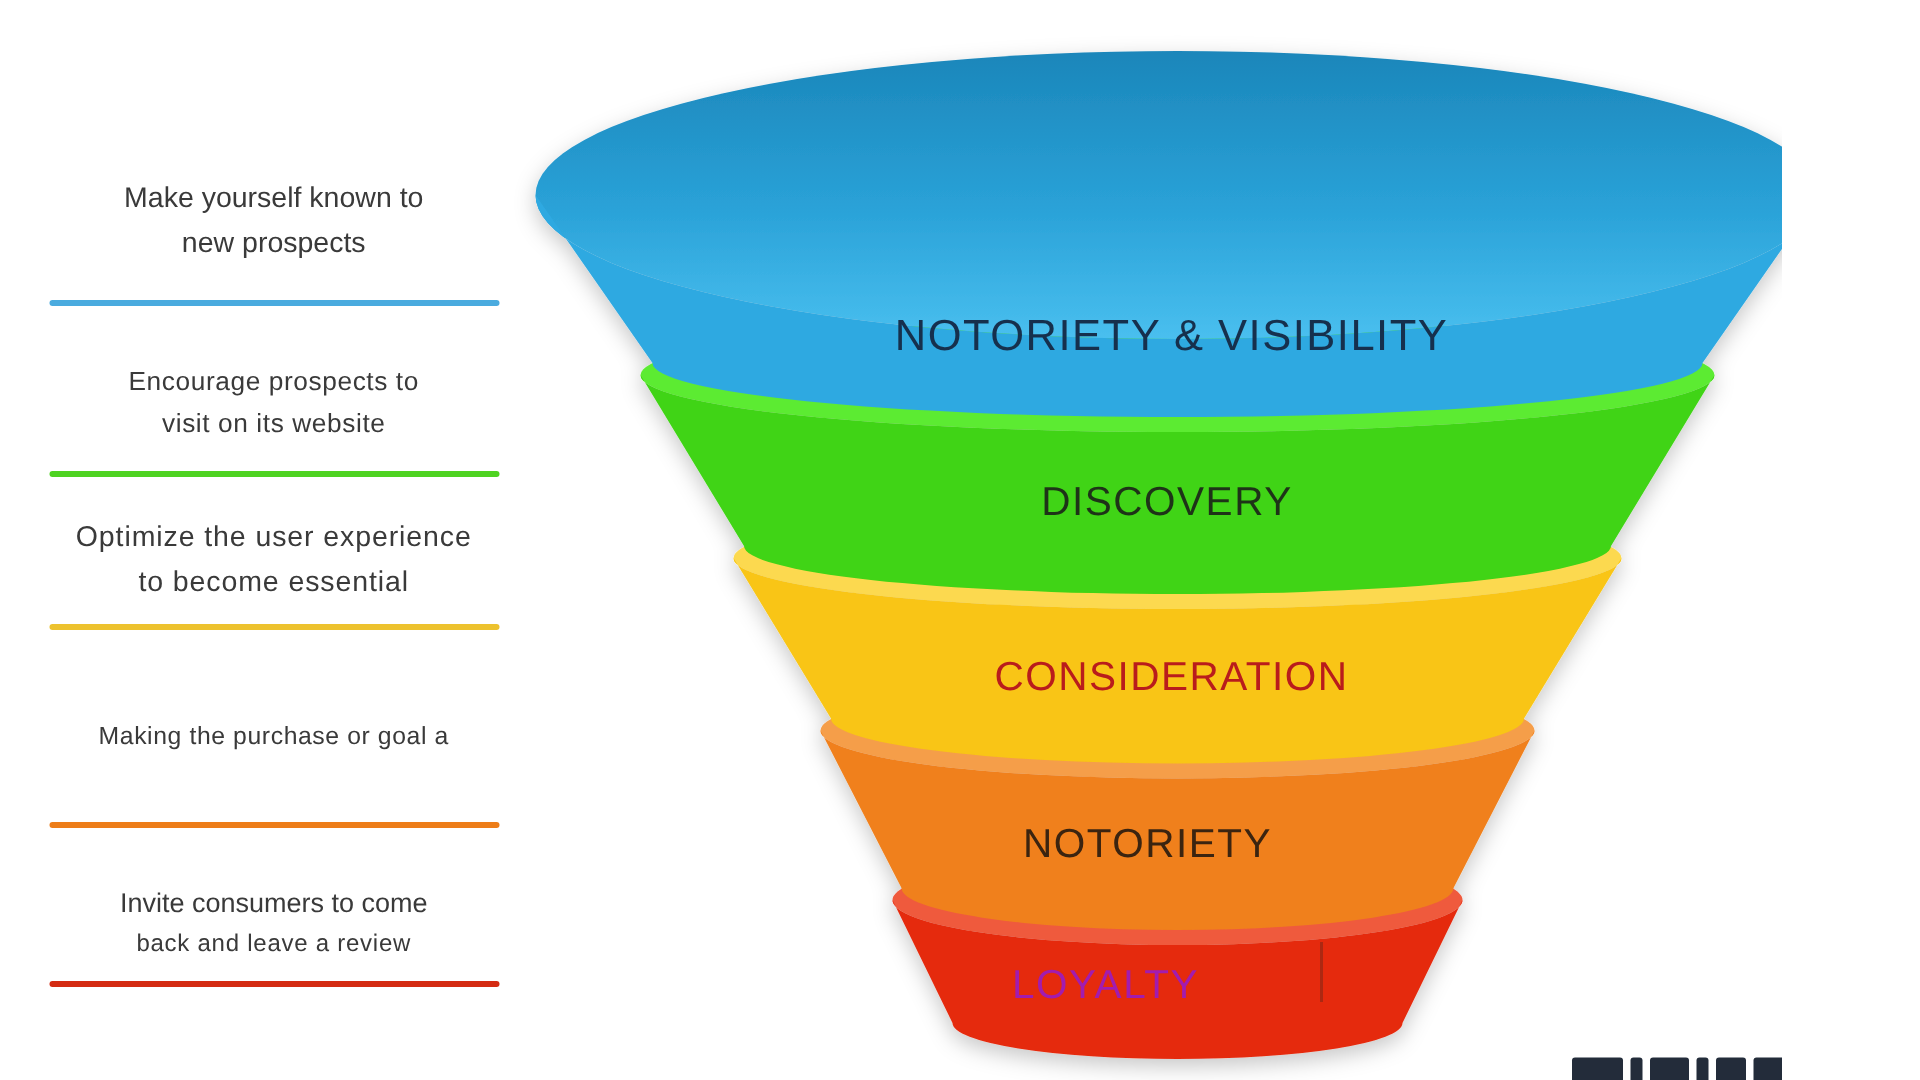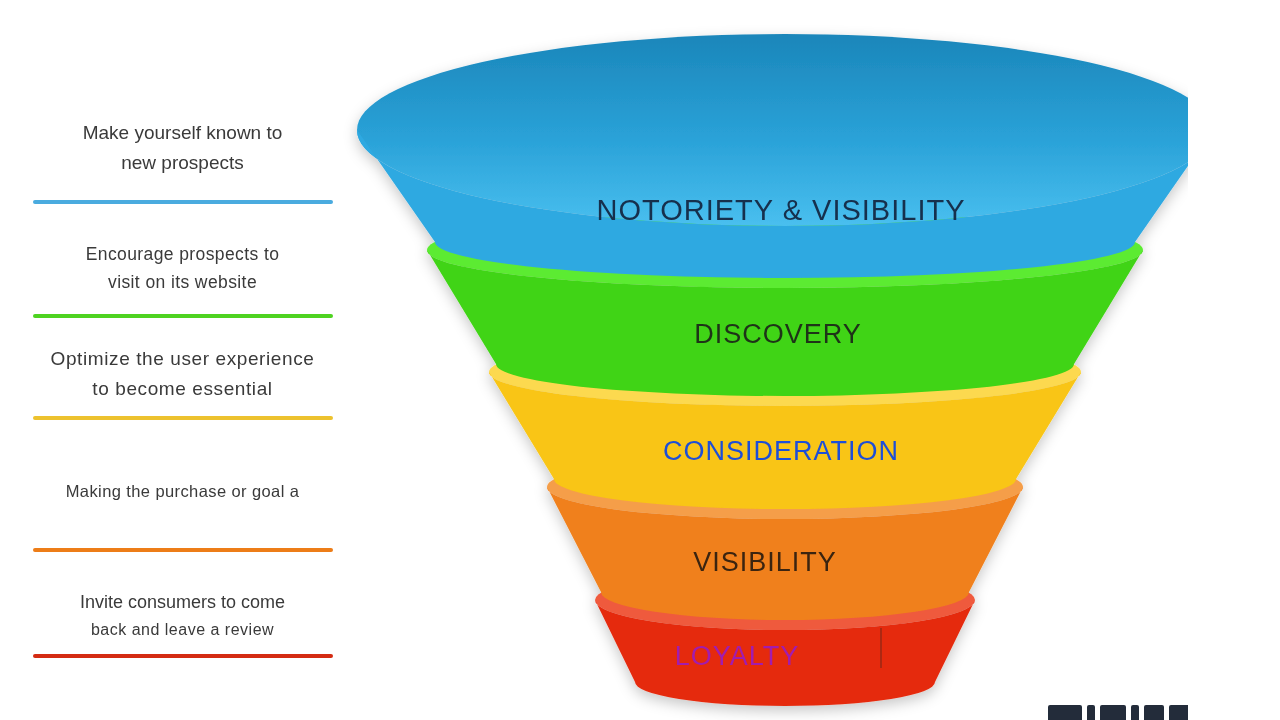--- a/index.html
+++ b/index.html
@@ -16,21 +16,21 @@
   .note.n1{top:118px;height:86px;font-size:19px;}
   .note.n2{top:240px;height:78px;font-size:17.5px;letter-spacing:.4px;}
   .note.n3{top:344px;height:76px;font-size:19px;letter-spacing:.6px;}
   .note.n4{top:478px;height:74px;font-size:16.5px;letter-spacing:.4px;}
   .note.n5{top:588px;height:70px;font-size:18px;}
   .note.n5 .l2{font-size:16px;letter-spacing:.5px;}
   
   .funnel-svg{position:absolute;left:0;top:0;}
   .stage-label{position:absolute;transform:translateX(-50%);font-weight:500;
                letter-spacing:1px;white-space:nowrap;}
-  .sl0{left:781px;top:194px;font-size:29px;}
+  .sl0{left:781px;top:208px;font-size:29px;}
   .sl1{left:766px;top:319px;font-size:27px;}
   .sl2{left:781px;top:436px;font-size:27px;}
   .sl3{left:765px;top:547px;font-size:27px;}
   .sl4{left:737px;top:641px;font-size:27px;}
   
   .stray-mark{position:absolute;left:880px;top:628px;width:2px;height:40px;
               background:#7d2618;opacity:.55;}
   .partial-logo{position:absolute;left:1048px;top:705px;height:15px;display:flex;
                 gap:5px;align-items:flex-start;}
   .partial-logo i{display:block;height:22px;background:#232c3a;border-radius:2px;}
@@ -98,22 +98,22 @@
       <ellipse cx="785" cy="250" rx="358" ry="38" fill="#5ceb33"></ellipse>
       <path d="M427,250 A358,38 0 0 0 1143,250 L1074,364 A289,32 0 0 1 496,364 Z" fill="#3fd414"></path>
 
       <ellipse cx="785" cy="130" rx="428" ry="96" fill="url(#mouthGrad)"></ellipse>
       <path d="M357,130 A428,96 0 0 0 1213,130 L1135,242 A350,36 0 0 1 435,242 Z" fill="#2fa9e1"></path>
     </g>
   </svg>
 
   <div class="stage-label sl0" style="color: rgb(22, 48, 77);">NOTORIETY &amp; VISIBILITY</div>
   <div class="stage-label sl1" style="color: rgb(30, 51, 24); margin-left: 12px;">DISCOVERY</div>
-  <div class="stage-label sl2" style="color: #1d4ed8;">CONSIDERATION</div>
-  <div class="stage-label sl3" style="color: rgb(59, 36, 16);">VISIBILITY</div>
+  <div class="stage-label sl2" style="color: #b91c1c;">CONSIDERATION</div>
+  <div class="stage-label sl3" style="color: rgb(59, 36, 16);">NOTORIETY</div>
   <div class="stage-label sl4" style="color: #a21caf;">LOYALTY</div>
 
   <div class="stray-mark"></div>
   <div class="partial-logo">
     <i></i>
       <i></i>
       <i></i>
       <i></i>
       <i></i>
       <i></i>

